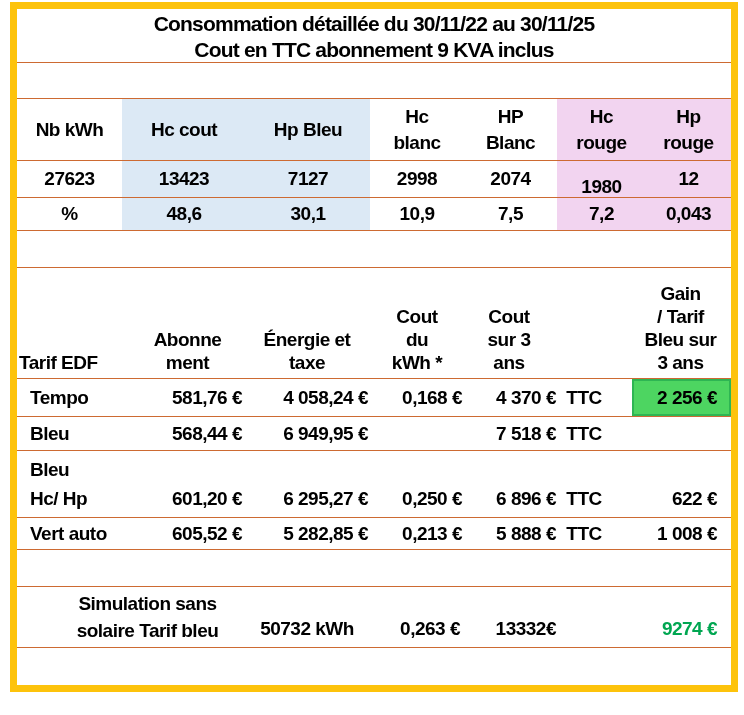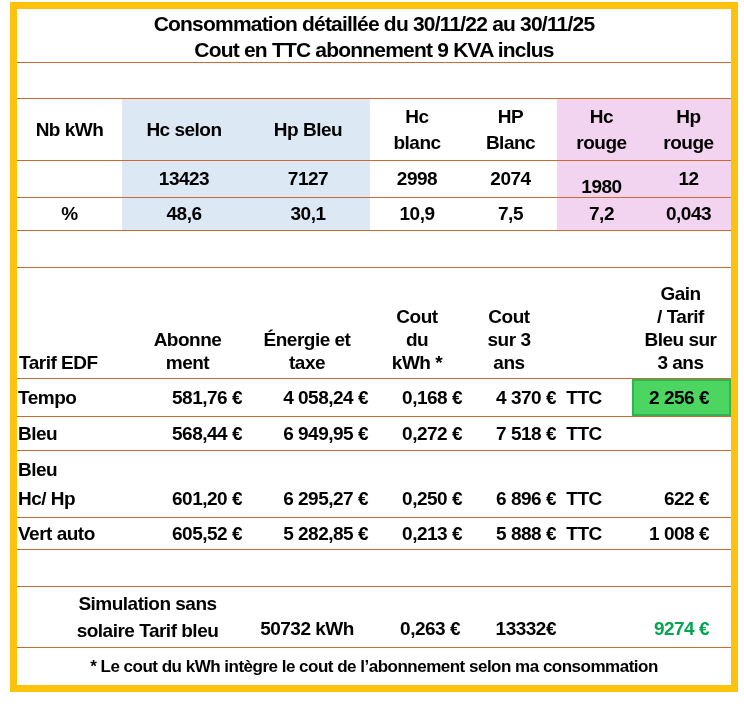--- a/index.html
+++ b/index.html
@@ -12,25 +12,25 @@
   .bg-blue{left:122px;top:99px;width:248px;height:131px;background:#dce9f5;}
   .bg-pink{left:557px;top:99px;width:174px;height:131px;background:#f2d4f0;}
   .bg-green{left:632px;top:379px;width:99px;height:37px;background:#4dd561;
             border:2px solid #2eb553;box-sizing:border-box;}
   .title{position:absolute;left:17px;top:11px;width:714px;text-align:center;
          font-size:21px;font-weight:700;letter-spacing:-0.8px;line-height:26px;}
   .cell{position:absolute;font-weight:700;font-size:19px;letter-spacing:-0.5px;
         white-space:pre-line;box-sizing:border-box;}
   .c{text-align:center;}
   .r{text-align:right;}
-  .l{text-align:left;}
+  .l{text-align:left;padding-left:12px;}
   .vmid{display:flex;align-items:center;justify-content:center;}
   .vbot{display:flex;flex-direction:column;justify-content:flex-end;line-height:23px;padding-bottom:4px;}
   .vbot.c{align-items:center;}
-  .padr{padding-right:22px;}
+  .padr{padding-right:14px;}
   .green-txt{color:#00a651;}
   .footnote{position:absolute;left:17px;top:648px;width:714px;height:38px;line-height:38px;
             text-align:center;font-size:17px;font-weight:700;letter-spacing:-0.5px;}
 </style>
 </head>
 <body>
 
 <div class="page">
 
   <div class="bg bg-blue"></div>
@@ -50,31 +50,32 @@
   <div class="hl" style="top:549px"></div>
   <div class="hl" style="top:586px"></div>
   <div class="hl" style="top:647px"></div>
 
   <div class="title">
     <div>Consommation détaillée du 30/11/22 au 30/11/25</div>
     <div>Cout en TTC abonnement 9 KVA inclus</div>
   </div>
 
   <div class="cell c vmid" style="left:17px;top:99px;width:105px;height:61px">Nb kWh</div>
-  <div class="cell c vmid" style="left:122px;top:99px;width:124px;height:61px">Hc selon</div>
+  <div class="cell c vmid" style="left:122px;top:99px;width:124px;height:61px">Hc cout</div>
   <div class="cell c vmid" style="left:246px;top:99px;width:124px;height:61px">Hp Bleu</div>
   <div class="cell c vmid" style="left:370px;top:99px;width:94px;height:61px;line-height:26px">Hc
 blanc</div>
   <div class="cell c vmid" style="left:464px;top:99px;width:93px;height:61px;line-height:26px">HP
 Blanc</div>
   <div class="cell c vmid" style="left:557px;top:99px;width:89px;height:61px;line-height:26px">Hc
 rouge</div>
   <div class="cell c vmid" style="left:646px;top:99px;width:85px;height:61px;line-height:26px">Hp
 rouge</div>
 
+  <div class="cell c" style="left:17px;top:160px;width:105px;height:37px;line-height:37px">27623</div>
   <div class="cell c" style="left:122px;top:160px;width:124px;height:37px;line-height:37px">13423</div>
   <div class="cell c" style="left:246px;top:160px;width:124px;height:37px;line-height:37px">7127</div>
   <div class="cell c" style="left:370px;top:160px;width:94px;height:37px;line-height:37px">2998</div>
   <div class="cell c" style="left:464px;top:160px;width:93px;height:37px;line-height:37px">2074</div>
   <div class="cell c" style="left:557px;top:168px;width:89px;height:37px;line-height:37px">1980</div>
   <div class="cell c" style="left:646px;top:160px;width:85px;height:37px;line-height:37px">12</div>
 
   <div class="cell c" style="left:17px;top:198px;width:105px;height:32px;line-height:32px">%</div>
   <div class="cell c" style="left:122px;top:198px;width:124px;height:32px;line-height:32px">48,6</div>
   <div class="cell c" style="left:246px;top:198px;width:124px;height:32px;line-height:32px">30,1</div>
@@ -103,21 +104,20 @@
   <div class="cell r" style="left:130px;top:379px;width:112px;height:37px;line-height:37px">581,76 €</div>
   <div class="cell r" style="left:246px;top:379px;width:122px;height:37px;line-height:37px">4 058,24 €</div>
   <div class="cell r" style="left:374px;top:379px;width:88px;height:37px;line-height:37px">0,168 €</div>
   <div class="cell r" style="left:466px;top:379px;width:90px;height:37px;line-height:37px">4 370 €</div>
   <div class="cell c" style="left:560px;top:379px;width:48px;height:37px;line-height:37px">TTC</div>
   <div class="cell r padr" style="left:632px;top:379px;width:99px;height:37px;line-height:37px">2 256 €</div>
 
   <div class="cell l" style="left:18px;top:417px;width:110px;height:33px;line-height:33px">Bleu</div>
   <div class="cell r" style="left:130px;top:417px;width:112px;height:33px;line-height:33px">568,44 €</div>
   <div class="cell r" style="left:246px;top:417px;width:122px;height:33px;line-height:33px">6 949,95 €</div>
-  <div class="cell r" style="left:374px;top:417px;width:88px;height:33px;line-height:33px">0,272 €</div>
   <div class="cell r" style="left:466px;top:417px;width:90px;height:33px;line-height:33px">7 518 €</div>
   <div class="cell c" style="left:560px;top:417px;width:48px;height:33px;line-height:33px">TTC</div>
 
   <div class="cell l" style="left:18px;top:455px;width:110px;height:60px;line-height:29px">Bleu
 Hc/ Hp</div>
   <div class="cell r" style="left:130px;top:480px;width:112px;height:37px;line-height:37px">601,20 €</div>
   <div class="cell r" style="left:246px;top:480px;width:122px;height:37px;line-height:37px">6 295,27 €</div>
   <div class="cell r" style="left:374px;top:480px;width:88px;height:37px;line-height:37px">0,250 €</div>
   <div class="cell r" style="left:466px;top:480px;width:90px;height:37px;line-height:37px">6 896 €</div>
   <div class="cell c" style="left:560px;top:480px;width:48px;height:37px;line-height:37px">TTC</div>
@@ -131,16 +131,15 @@
   <div class="cell c" style="left:560px;top:518px;width:48px;height:31px;line-height:31px">TTC</div>
   <div class="cell r padr" style="left:632px;top:518px;width:99px;height:31px;line-height:31px">1 008 €</div>
 
   <div class="cell c" style="left:30px;top:590px;width:235px;height:56px;line-height:27px">Simulation sans
 solaire Tarif bleu</div>
   <div class="cell c" style="left:246px;top:614px;width:122px;height:30px;line-height:30px">50732 kWh</div>
   <div class="cell r" style="left:374px;top:614px;width:86px;height:30px;line-height:30px">0,263 €</div>
   <div class="cell r" style="left:466px;top:614px;width:90px;height:30px;line-height:30px">13332€</div>
   <div class="cell r padr green-txt" style="left:632px;top:614px;width:99px;height:30px;line-height:30px">9274 €</div>
 
-  <div class="footnote">* Le cout du kWh intègre le cout de l’abonnement selon ma consommation</div>
 
   <div class="frame"></div>
 </div>
 
 </body></html>

